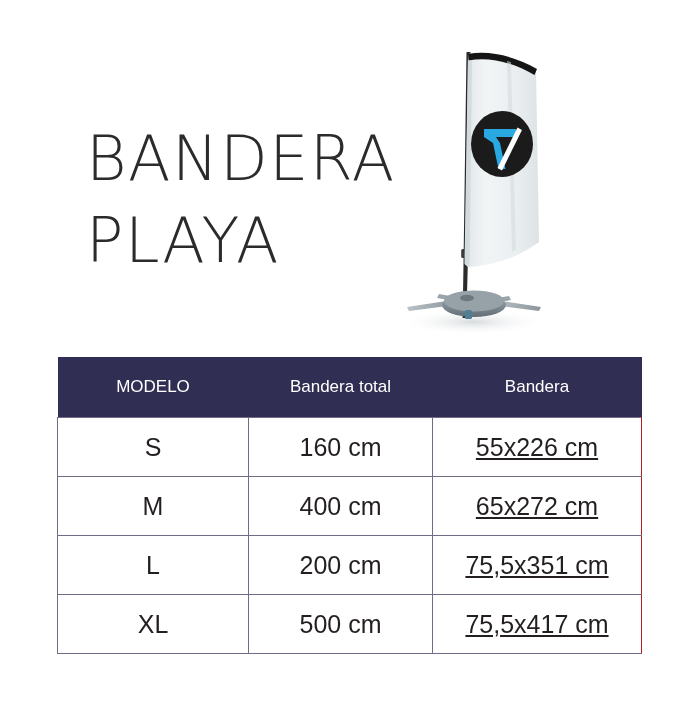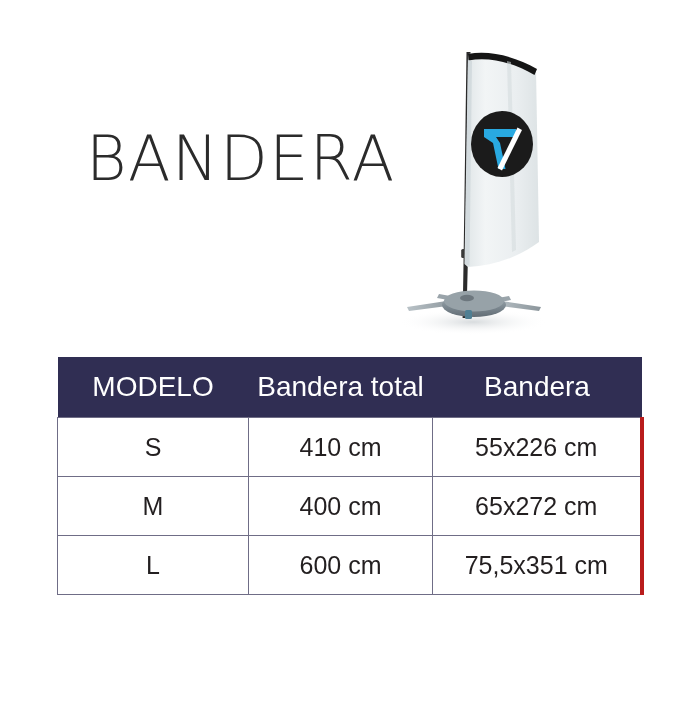--- a/index.html
+++ b/index.html
@@ -55,47 +55,48 @@
   #spec-table th,
   #spec-table td {
     text-align: center;
     vertical-align: middle;
   }
   #spec-table thead th {
     background: #302e53;
     color: #ffffff;
     font-family: "Liberation Sans", sans-serif;
     font-weight: 400;
-    font-size: 28px;
+    font-size: 17px;
     height: 60px;
     border: none;
     padding: 0;
   }
   #spec-table tbody td {
     background: #ffffff;
     color: #231f20;
     font-family: "Liberation Sans", sans-serif;
     font-weight: 400;
     font-size: 25px;
     height: 58px;
     padding: 0;
     border: 1px solid #6f6d86;
   }
   #spec-table tbody tr td:first-child { border-left: 1px solid #6f6d86; }
-  #spec-table tbody tr td:last-child  { border-right: 4px solid #b91c1c; }
+  #spec-table tbody tr td:last-child  { border-right: 1px solid #b91c1c; text-decoration: underline; }
 
   .col-modelo  { width: 191px; }
   .col-altura  { width: 184px; }
   .col-bandera { width: 209px; }
 </style>
 </head>
 <body>
 
 <div id="title-block">
   <div class="title-line">BANDERA</div>
+  <div class="title-line">PLAYA</div>
 </div>
 
 <div id="flag-artwork">
   <svg width="190" height="320" viewBox="0 0 190 320" xmlns="http://www.w3.org/2000/svg">
     <defs>
       <linearGradient id="fabricGrad" x1="0" y1="0" x2="1" y2="0">
         <stop offset="0%" stop-color="#dfe5e7"></stop>
         <stop offset="28%" stop-color="#f2f5f6"></stop>
         <stop offset="70%" stop-color="#eaeef0"></stop>
         <stop offset="100%" stop-color="#dde3e5"></stop>
@@ -162,27 +163,32 @@
   <thead>
     <tr>
       <th>MODELO</th>
       <th>Bandera total</th>
       <th>Bandera</th>
     </tr>
   </thead>
   <tbody>
     <tr>
       <td>S</td>
-      <td>410 cm</td>
+      <td>160 cm</td>
       <td>55x226 cm</td>
     </tr>
     <tr>
       <td>M</td>
       <td>400 cm</td>
       <td>65x272 cm</td>
     </tr>
     <tr>
       <td>L</td>
-      <td>600 cm</td>
+      <td>200 cm</td>
       <td>75,5x351 cm</td>
+    </tr>
+    <tr>
+      <td>XL</td>
+      <td>500 cm</td>
+      <td>75,5x417 cm</td>
     </tr>
   </tbody>
 </table>
 
 </body></html>

